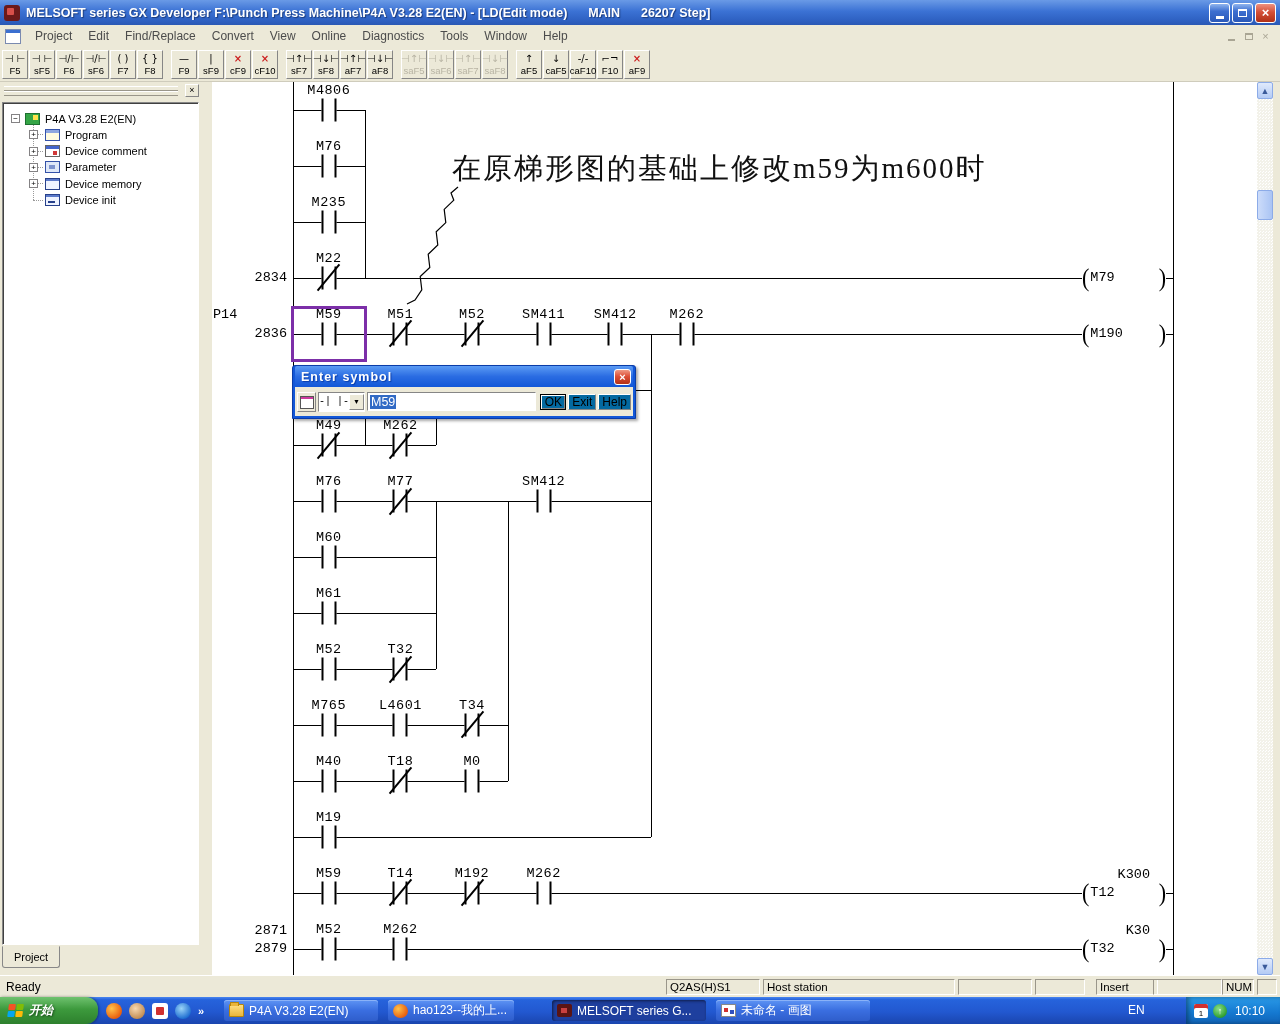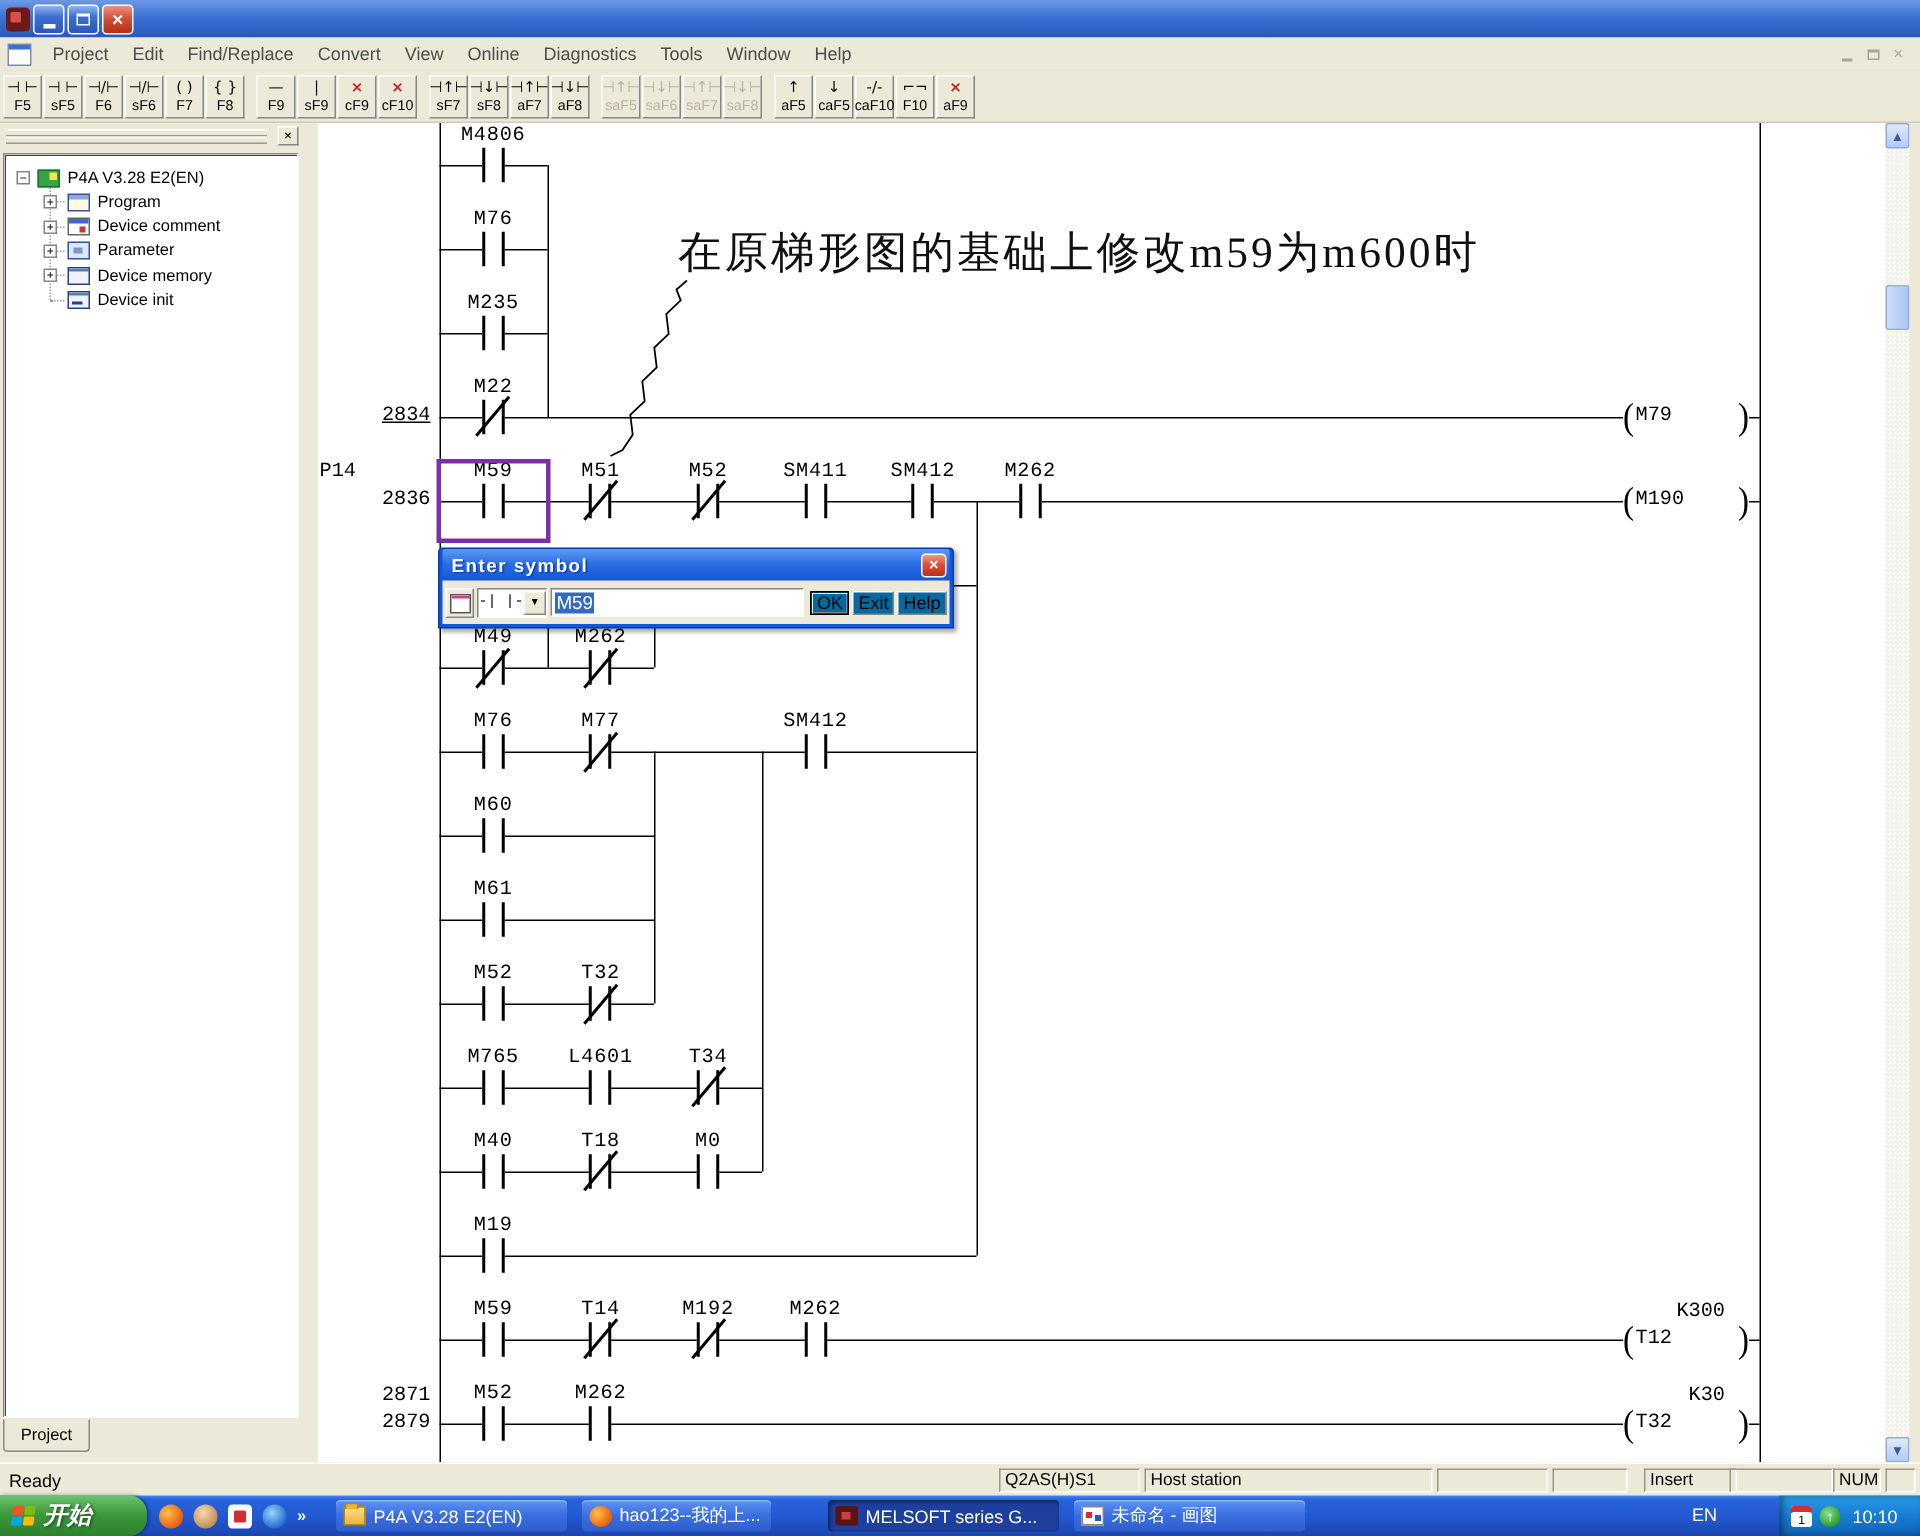--- a/index.html
+++ b/index.html
@@ -142,21 +142,21 @@
 
   
   #taskbar{left:0;top:997px;width:1280px;height:27px;
     background:linear-gradient(180deg,#4a86f0 0%,#2663dc 10%,#2258d0 55%,#1a45ae 100%);display:flex;align-items:center;}
   #start-btn{width:98px;height:27px;border-radius:0 12px 12px 0;
     background:linear-gradient(180deg,#6fc26f 0%,#3d9a3d 45%,#2d802d 100%);display:flex;align-items:center;
     padding-left:8px;box-sizing:border-box;box-shadow:1px 0 3px rgba(0,0,0,.4);}
   #winflag{width:15px;height:14px;display:grid;grid-template-columns:7px 7px;grid-template-rows:6px 6px;gap:1px;
     transform:skewX(-8deg);}
   #winflag span{border-radius:1px;}
-  #start-label{color:#fff;font-weight:bold;font-style:italic;font-size:16px;margin-left:6px;
+  #start-label{color:#fff;font-weight:bold;font-style:italic;font-size:12px;margin-left:6px;
     text-shadow:1px 1px 2px #1d4d1d;}
   #quick-launch{display:flex;align-items:center;margin-left:8px;}
   .qlicon{width:16px;height:16px;border-radius:50%;margin-right:7px;}
   .ql-firefox{background:radial-gradient(circle at 35% 35%,#ffc24a,#e86010 70%);}
   .ql-messenger{background:radial-gradient(circle at 40% 35%,#f8d8b0,#c08a50 75%);}
   .ql-launcher{background:#fff;border-radius:3px;position:relative;}
   .ql-launcher::after{content:"";position:absolute;left:4px;top:4px;width:8px;height:8px;background:#d03030;border-radius:1px;}
   .ql-ie{background:radial-gradient(circle at 40% 35%,#9ad4f8,#1a6ad0 75%);}
   #ql-chevron{color:#fff;font-size:11px;font-weight:bold;margin-right:6px;}
   .task-btn{position:absolute;top:3px;height:21px;border-radius:3px;display:flex;align-items:center;
@@ -183,20 +183,21 @@
     font-size:8px;text-align:center;line-height:20px;color:#000;}
   #tray-update{width:14px;height:14px;border-radius:50%;background:radial-gradient(circle at 40% 35%,#8ae08a,#2a9a2a 75%);
     color:#fff;font-size:9px;text-align:center;line-height:14px;margin-left:5px;}
   #tray-clock{color:#fff;font-size:12px;margin-left:8px;}
 </style>
 </head>
 <body>
 
 <div id="titlebar" class="abs">
   <div id="app-icon"></div>
+  <div id="title-text">MELSOFT series GX Developer F:\Punch Press Machine\P4A V3.28 E2(EN) - [LD(Edit mode)      MAIN      26207 Step]</div>
   <div class="winbtn">
       <span class="glyph-min"></span>
     </div>
   <div class="winbtn">
       <span class="glyph-restore"></span>
     </div>
   <div class="winbtn close">×</div>
 </div>
 
 <div id="menubar" class="abs">
@@ -359,21 +360,21 @@
     <div class="wire" style="left: 293px; top: 110px; width: 71.6px; height: 1px;"></div>
     <div class="clabel" style="left: 328.8px; top: 83px;">M4806</div>
     <div class="contact" style="left: 328.8px; top: 110px;"></div>
     <div class="wire" style="left: 293px; top: 165.9px; width: 71.6px; height: 1px;"></div>
     <div class="clabel" style="left: 328.8px; top: 138.9px;">M76</div>
     <div class="contact" style="left: 328.8px; top: 165.9px;"></div>
     <div class="wire" style="left: 293px; top: 221.8px; width: 71.6px; height: 1px;"></div>
     <div class="clabel" style="left: 328.8px; top: 194.8px;">M235</div>
     <div class="contact" style="left: 328.8px; top: 221.8px;"></div>
     <div class="wire" style="left: 293px; top: 277.7px; width: 880px; height: 1px;"></div>
-    <div class="rownum" style="left: 217px; top: 269.7px; text-decoration: underline;">2834</div>
+    <div class="rownum" style="left: 217px; top: 269.7px;">2834</div>
     <div class="clabel" style="left: 328.8px; top: 250.7px;">M22</div>
     <div class="contact" style="left: 328.8px; top: 277.7px;">
       <div class="slash"></div>
     </div>
     <div class="coil" style="left: 1082px; top: 265.7px;">
       <span class="paren">(</span>
       <span class="lbl">M79</span>
       <span class="paren rp">)</span>
     </div>
     <div class="wire" style="left: 293px; top: 333.6px; width: 880px; height: 1px;"></div>

